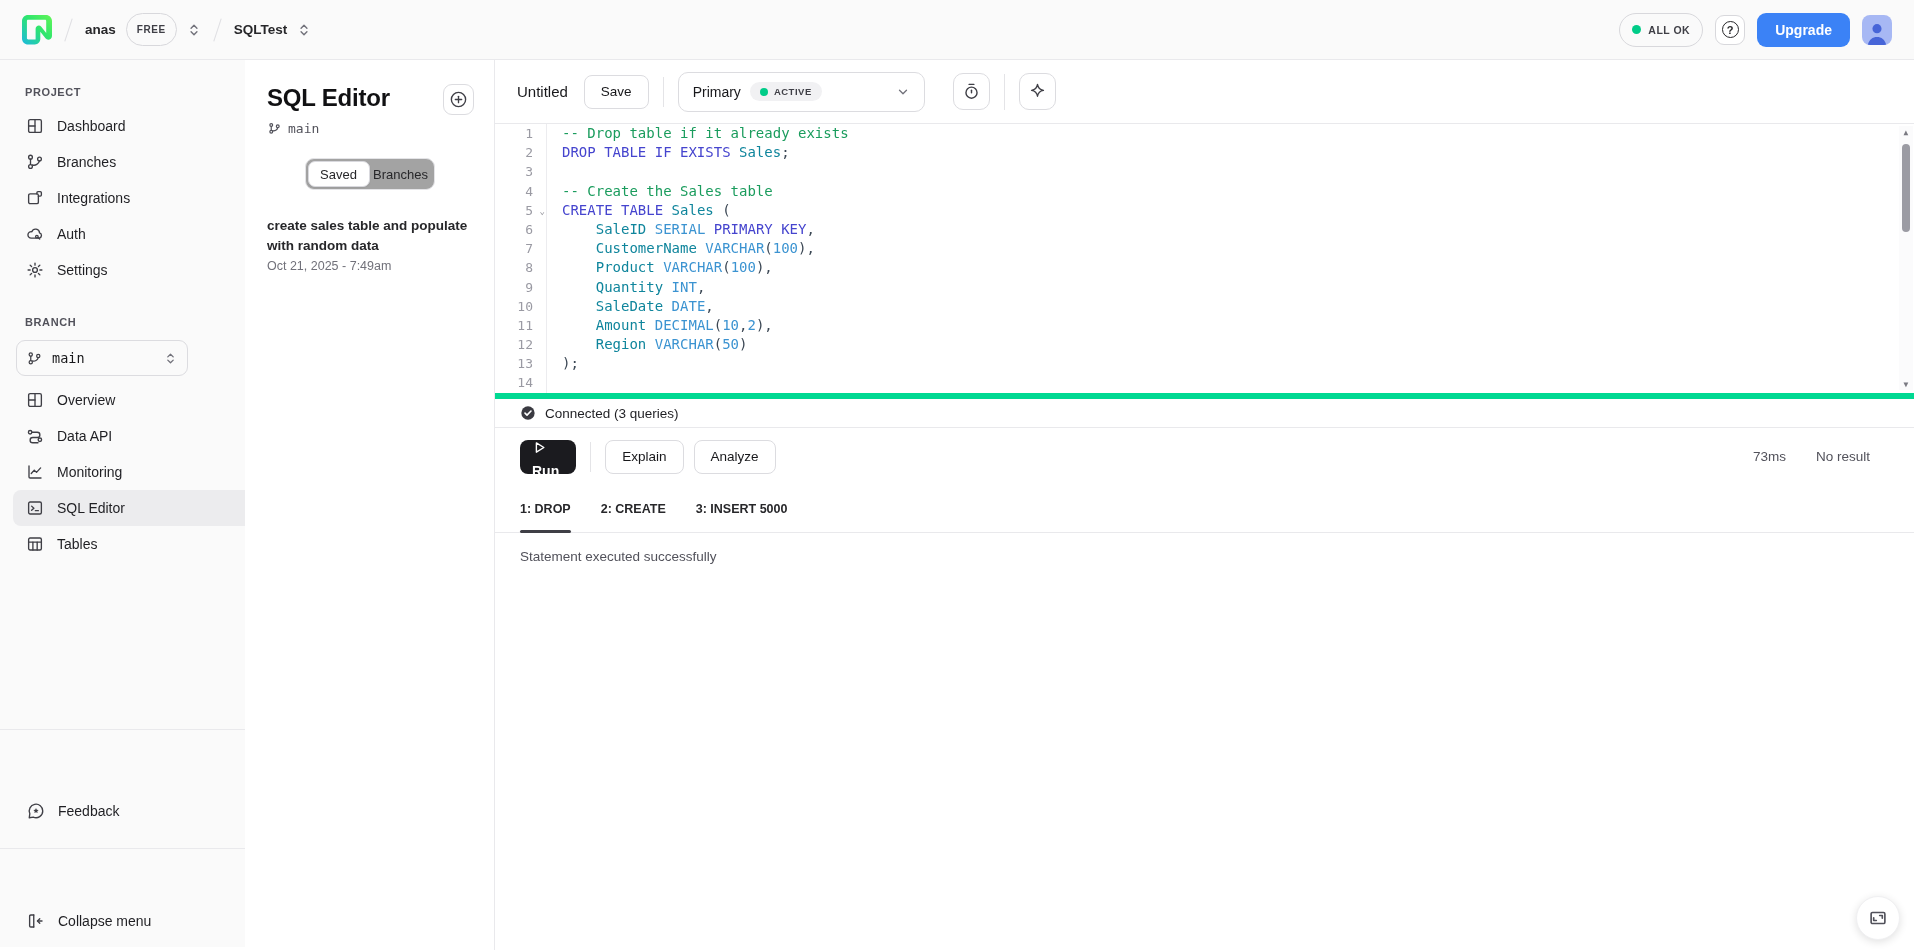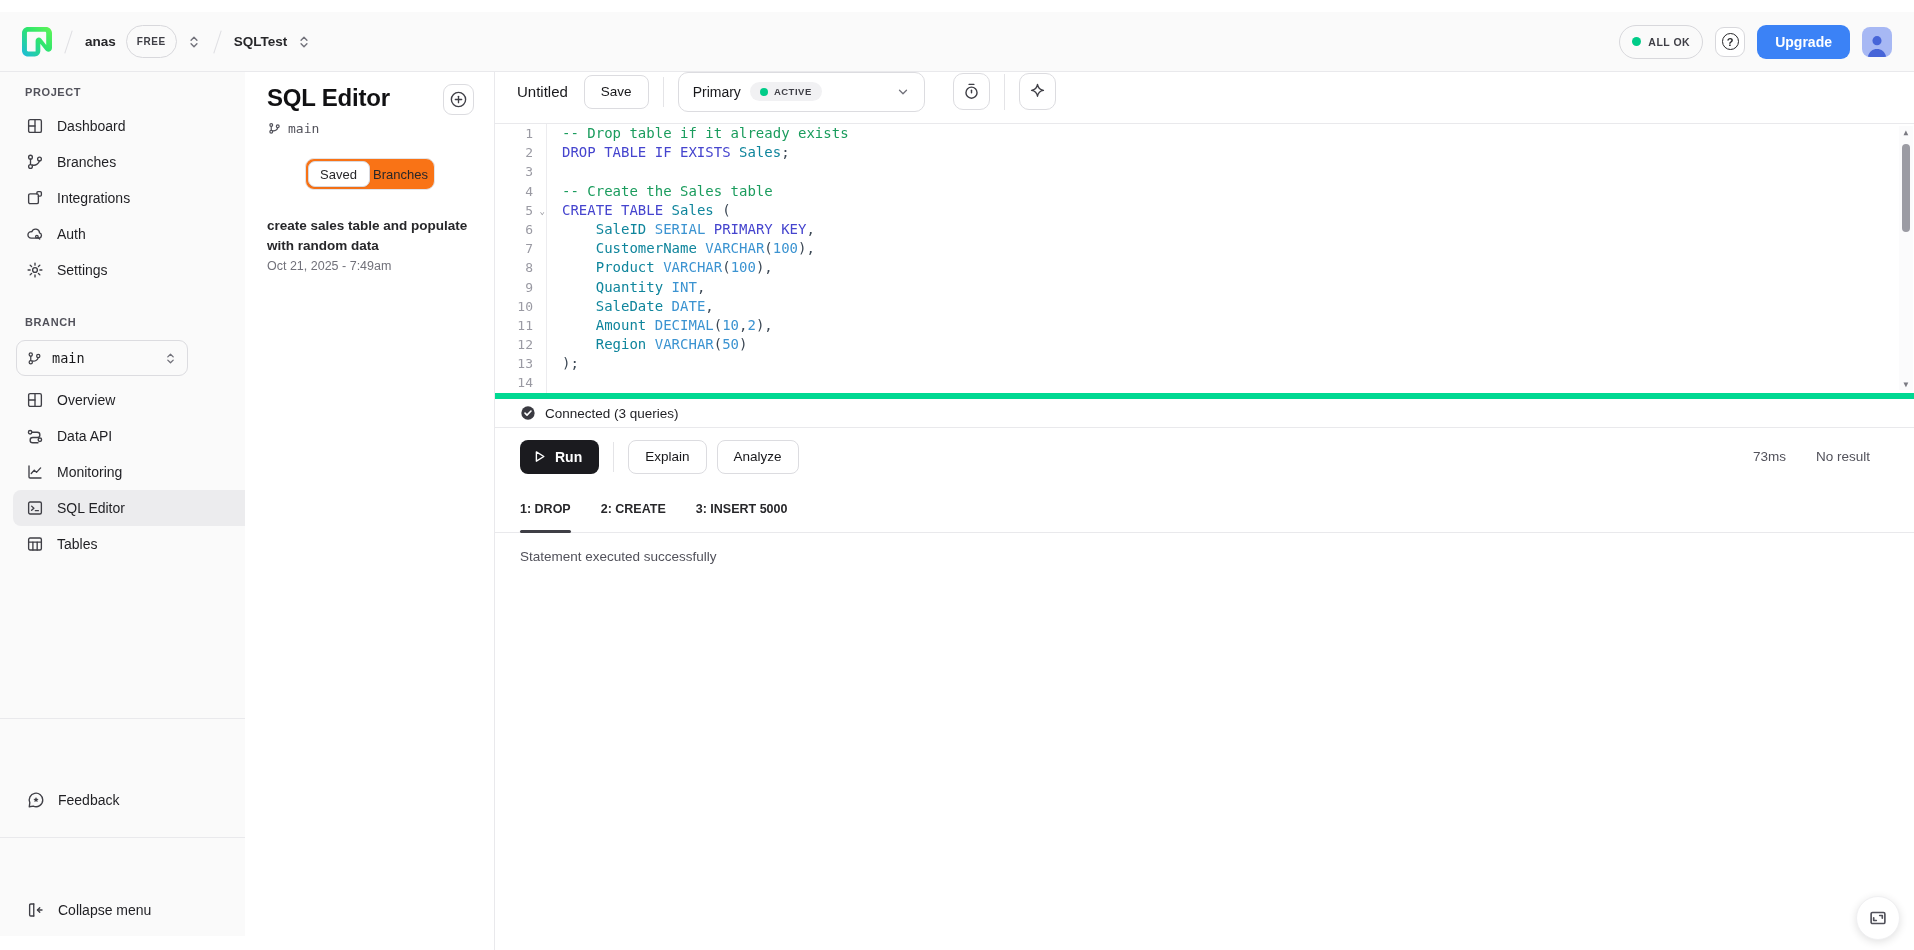--- a/index.html
+++ b/index.html
@@ -6,21 +6,21 @@
   html,body { background:#fff; }
   .app {
     position:relative; width:1914px; height:950px; overflow:hidden;
     font-family:"Liberation Sans", sans-serif; color:#18181b; background:#fff;
     --accent:#00d992; --border:#e9e9ec; --border2:#dcdce0;
   }
   svg { display:block; }
   .ic { display:flex; align-items:center; justify-content:center; }
 
   
-  .header { position:absolute; top:12px; left:0; right:0; height:60px; background:#fafafa;
+  .header { position:absolute; top:0; left:0; right:0; height:60px; background:#fafafa;
     display:flex; align-items:center; padding:0 22px; border-bottom:1px solid var(--border); z-index:5; }
   .logo { width:30px; height:30px; }
   .crumb-slash { width:1px; height:24px; background:#dedee2; transform:rotate(18deg); margin:0 16px; }
   .crumb-name { font-size:13.5px; font-weight:600; color:#27272a; }
   .pill { display:inline-flex; align-items:center; gap:7px; border:1px solid #d8d8dc; border-radius:999px;
     padding:10px 10px; font-size:10px; font-weight:700; letter-spacing:.6px; color:#3f3f46; margin-left:10px; }
   .updown { margin-left:10px; color:#71717a; cursor:pointer; }
   .header-right { margin-left:auto; display:flex; align-items:center; gap:12px; }
   .status-pill { display:flex; align-items:center; gap:7px; border:1px solid #d8d8dc; border-radius:999px;
     height:34px; padding:0 12px; font-size:10.5px; font-weight:700; letter-spacing:.5px; color:#3f3f46; }
@@ -28,21 +28,21 @@
   .help-btn { width:30px; height:30px; border:1px solid #d8d8dc; border-radius:9px; background:#fff;
     display:flex; align-items:center; justify-content:center; cursor:pointer; }
   .qm { width:17px; height:17px; border:1.5px solid #27272a; border-radius:50%; font-size:11px; font-weight:700;
     display:flex; align-items:center; justify-content:center; color:#27272a; }
   .upgrade-btn { height:34px; background:#3b82f6; color:#fff; border:none; border-radius:9px; padding:0 18px;
     font-size:14px; font-weight:600; font-family:inherit; cursor:pointer; }
   .avatar { width:30px; height:30px; border-radius:8px; background:#a7b8f4; overflow:hidden; cursor:pointer;
     display:flex; align-items:flex-end; justify-content:center; }
 
   
-  .sidebar { position:absolute; top:60px; left:0; bottom:14px; width:273px; background:#fafafa;
+  .sidebar { position:absolute; top:60px; left:0; bottom:3px; width:273px; background:#fafafa;
     border-right:1px solid var(--border); }
   .side-section-label { font-size:11px; font-weight:700; letter-spacing:.6px; color:#52525b; padding:26px 0 10px 25px; }
   .side-section-label.second { padding-top:28px; }
   .nav-list { padding:0 13px; }
   .nav-item { display:flex; align-items:center; gap:13px; height:36px; padding:0 12px; border-radius:8px;
     font-size:14px; color:#1f1f23; cursor:pointer; }
   .nav-item.active { background:#ececee; }
   .nav-item .ic { width:19px; color:#3f3f46; }
   .branch-select { margin:2px 0 6px 16px; width:172px; height:36px; border:1px solid var(--border2); border-radius:9px;
     background:#fafafa; display:flex; align-items:center; gap:10px; padding:0 10px; cursor:pointer; }
@@ -55,21 +55,21 @@
   .foot-row .ic { width:19px; color:#3f3f46; }
 
   
   .qpanel { position:absolute; top:60px; left:245px; bottom:0; width:249px; background:#fff; }
   .qpanel-head { padding:24px 20px 0 22px; display:flex; align-items:flex-start; }
   .qpanel-title { font-size:24px; font-weight:700; color:#111113; letter-spacing:-.2px; }
   .new-query-btn { margin-left:auto; width:31px; height:31px; border:1px solid var(--border2); border-radius:9px;
     background:#fff; display:flex; align-items:center; justify-content:center; cursor:pointer; color:#3f3f46; }
   .qpanel-branch { display:flex; align-items:center; gap:7px; padding:6px 0 0 23px; color:#52525b;
     font-family:"DejaVu Sans Mono", monospace; font-size:13px; }
-  .seg-wrap { margin:22px auto 0; width:130px; background:#f97316; border:1px solid #e4e4e7; border-radius:9px;
+  .seg-wrap { margin:22px auto 0; width:130px; background:#a3a3a3; border:1px solid #e4e4e7; border-radius:9px;
     padding:2px; display:flex;align-items:flex-end; }
   .seg { flex:1; height:26px; display:flex; align-items:center; justify-content:center; font-size:13px;
     color:#27272a; border-radius:7px; cursor:pointer; border:1px solid transparent; }
   .seg.seg-active { background:#fff; border-color:#d9d9de; font-weight:500; box-shadow:0 1px 2px rgba(0,0,0,.05); }
   .query-item { margin:26px 20px 0 22px; cursor:pointer; }
   .query-item .q-title { font-size:13.5px; font-weight:600; color:#27272a; line-height:1.45; }
   .query-item .q-date { font-size:12.5px; color:#71717a; margin-top:4px; }
 
   
   .main { position:absolute; top:60px; left:494px; right:0; bottom:0; background:#fff; border-left:1px solid var(--border); }
@@ -104,21 +104,21 @@
   .scroll-up, .scroll-down { position:absolute; left:0; width:14px; height:12px; display:flex; align-items:center;
     justify-content:center; color:#7a7a82; font-size:8px; cursor:pointer; }
   .scroll-up { top:0; } .scroll-down { bottom:0; }
   .scroll-thumb { position:absolute; left:3px; top:18px; width:8px; height:88px; background:#9b9ba3; border-radius:4px; cursor:grab; }
 
   
   .conn-row { height:29px; display:flex; align-items:center; gap:9px; padding-left:25px; font-size:13.5px;
     color:#1f1f23; border-bottom:1px solid var(--border); }
   .run-row { height:57px; display:flex; align-items:center; padding:0 44px 0 25px; }
   .run-btn { height:34px; background:#1b1b1f; color:#fff; border:none; border-radius:8px; padding:0 17px 0 12px;
-    display:flex; align-items:center; gap:8px; font-size:14px; font-weight:600; font-family:inherit; cursor:pointer; }
+    display:flex; align-items:flex-start; gap:8px; font-size:14px; font-weight:600; font-family:inherit; cursor:pointer;flex-direction:column; }
   .run-row .group { display:flex; align-items:center; gap:10px; }
   .run-row .right { margin-left:auto; display:flex; align-items:center; gap:30px; font-size:13.5px; color:#52525b; }
   .rtabs { height:48px; display:flex; align-items:stretch; gap:30px; padding-left:25px; border-bottom:1px solid var(--border); }
   .rtab { position:relative; display:flex; align-items:center; font-size:12.5px; font-weight:600; color:#27272a; cursor:pointer; }
   .rtab.active::after { content:""; position:absolute; left:0; right:0; bottom:-1px; height:3px; background:#3f3f46; border-radius:2px; }
   .result-msg { padding:16px 0 0 25px; font-size:13.5px; color:#52525b; }
   .expand-btn { position:absolute; right:14px; bottom:10px; width:44px; height:44px; border-radius:50%;
     background:#fff; border:1px solid #f0f0f2; box-shadow:0 2px 8px rgba(0,0,0,.12); display:flex; align-items:center;
     justify-content:center; cursor:pointer; color:#52525b; }
 </style>

